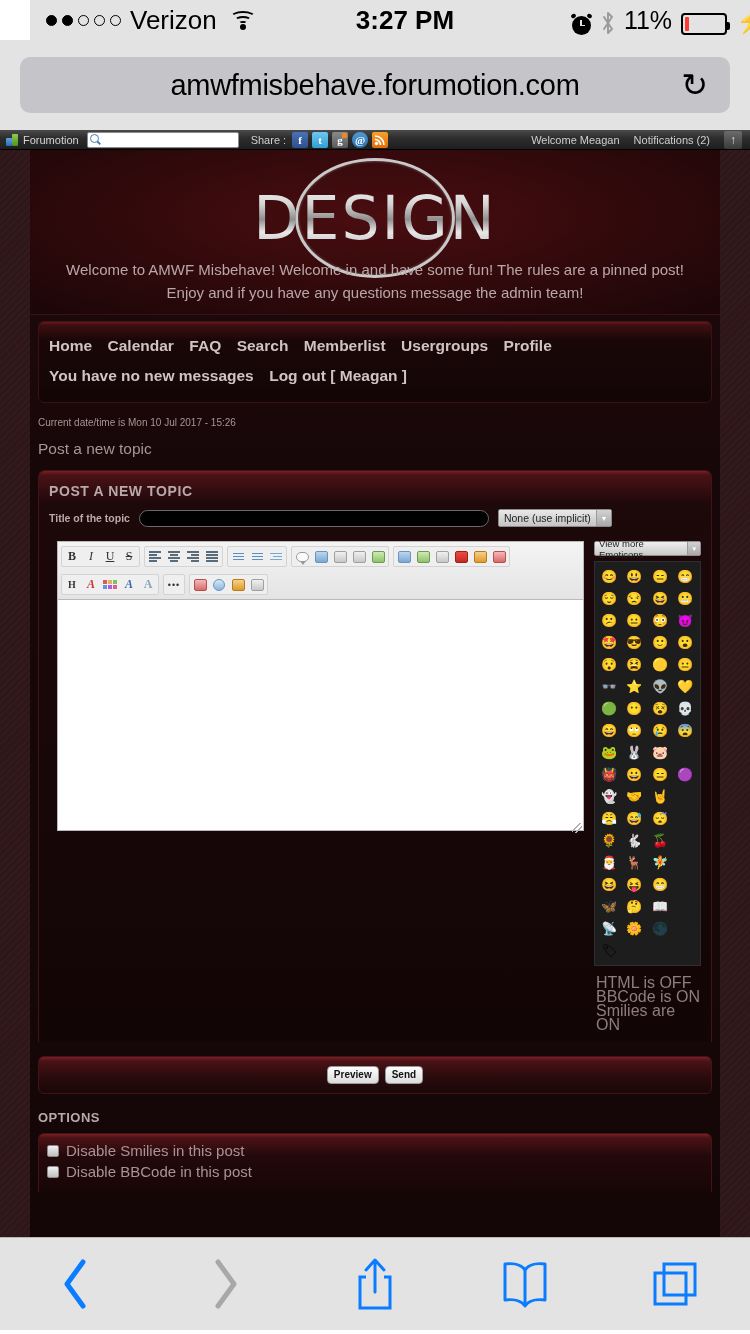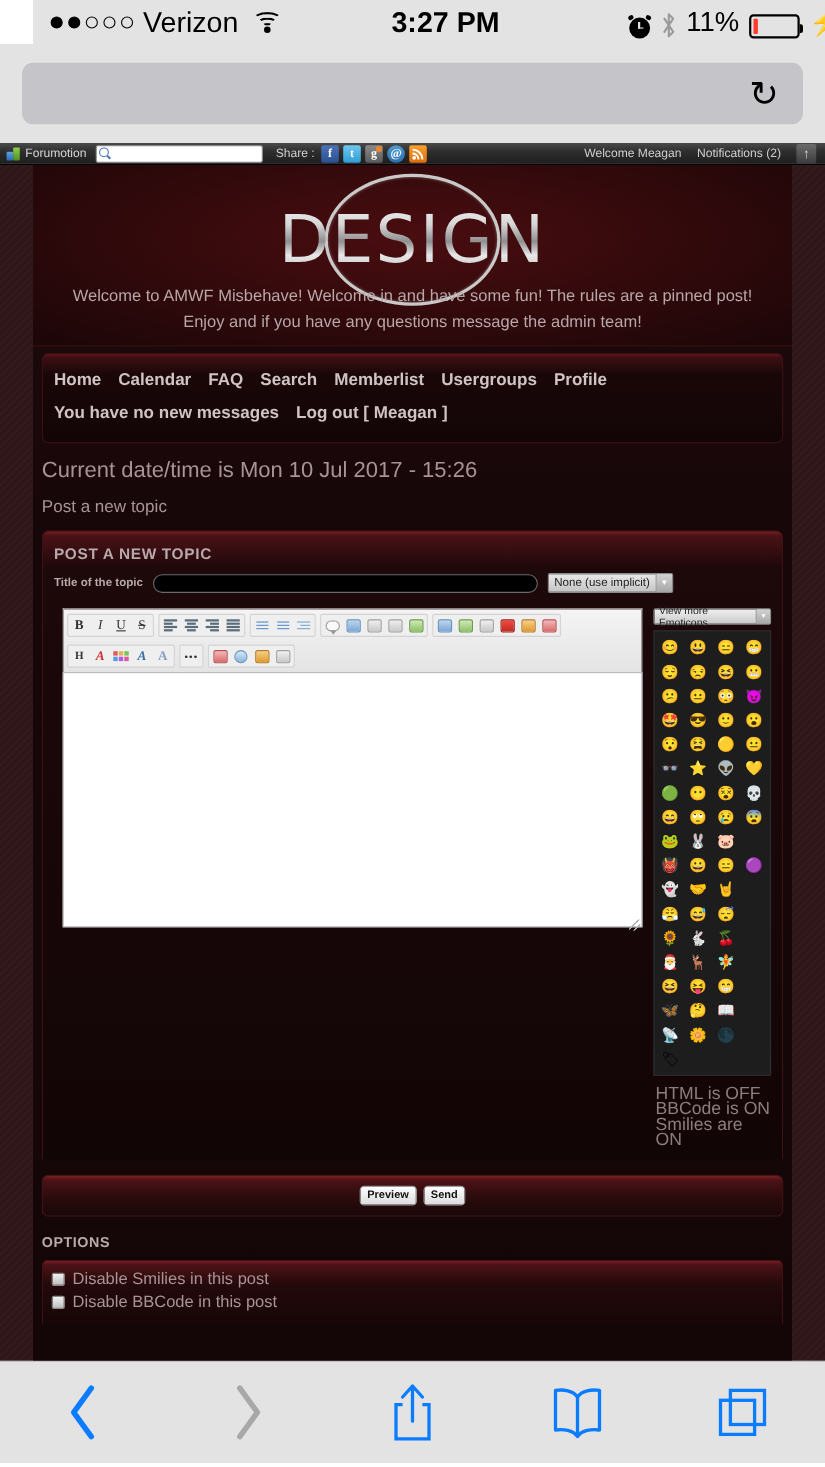--- a/index.html
+++ b/index.html
@@ -208,21 +208,21 @@
     background: linear-gradient(#6b191d 0px, #3d0f12 3px, #1a0708 18px, #120506 100%);
     border: 1px solid #3d1114;
     padding: 9px 10px 11px 10px;
     line-height: 30px;
   }
   .navbar a {
     color: #cfc3c4; font-size: 15.5px; font-weight: bold;
     text-decoration: none; margin-right: 11px; white-space: nowrap;
   }
   .datetime {
-    color: #a89495; font-size: 20px; padding: 14px 0 0 8px;
+    color: #a89495; font-size: 10px; padding: 14px 0 0 8px;
   }
   .postnew {
     color: #a89495; font-size: 15.5px; padding: 12px 0 12px 8px;
   }
 
   
   .panel {
     margin: 0 8px; border-radius: 7px 7px 0 0;
     background: linear-gradient(#7a1f24 0px, #4a1216 4px, #1d080a 34px, #120506 100%);
     border: 1px solid #451317; border-bottom: none;
@@ -419,20 +419,21 @@
     <div class="batt-pct">11%</div>
     <div class="battery">
       <div class="fill" style="width: 11%;"></div>
     </div>
     <div class="bolt">⚡</div>
   </div>
 </div>
 
 <div class="url-bar-wrap">
   <div class="url-bar">
+    <div class="url-text">amwfmisbehave.forumotion.com</div>
     <div class="reload-icon">↻</div>
   </div>
 </div>
 
 <div class="fm-toolbar">
   <div class="fm-logo">
     <div class="fm-logo-mark">
         <b></b>
         <b></b>
       </div>

